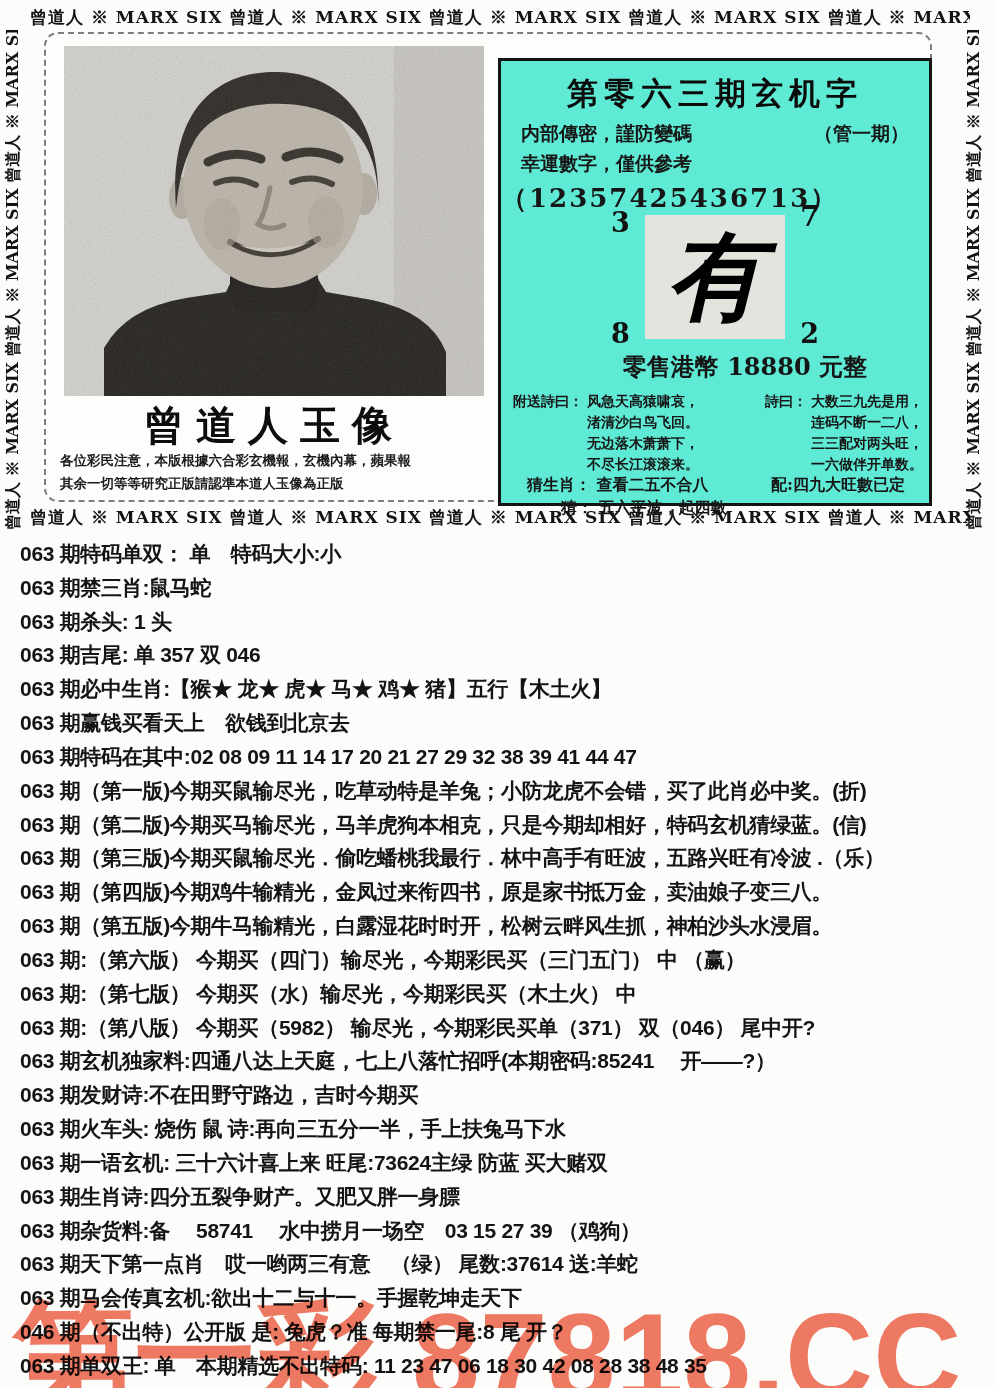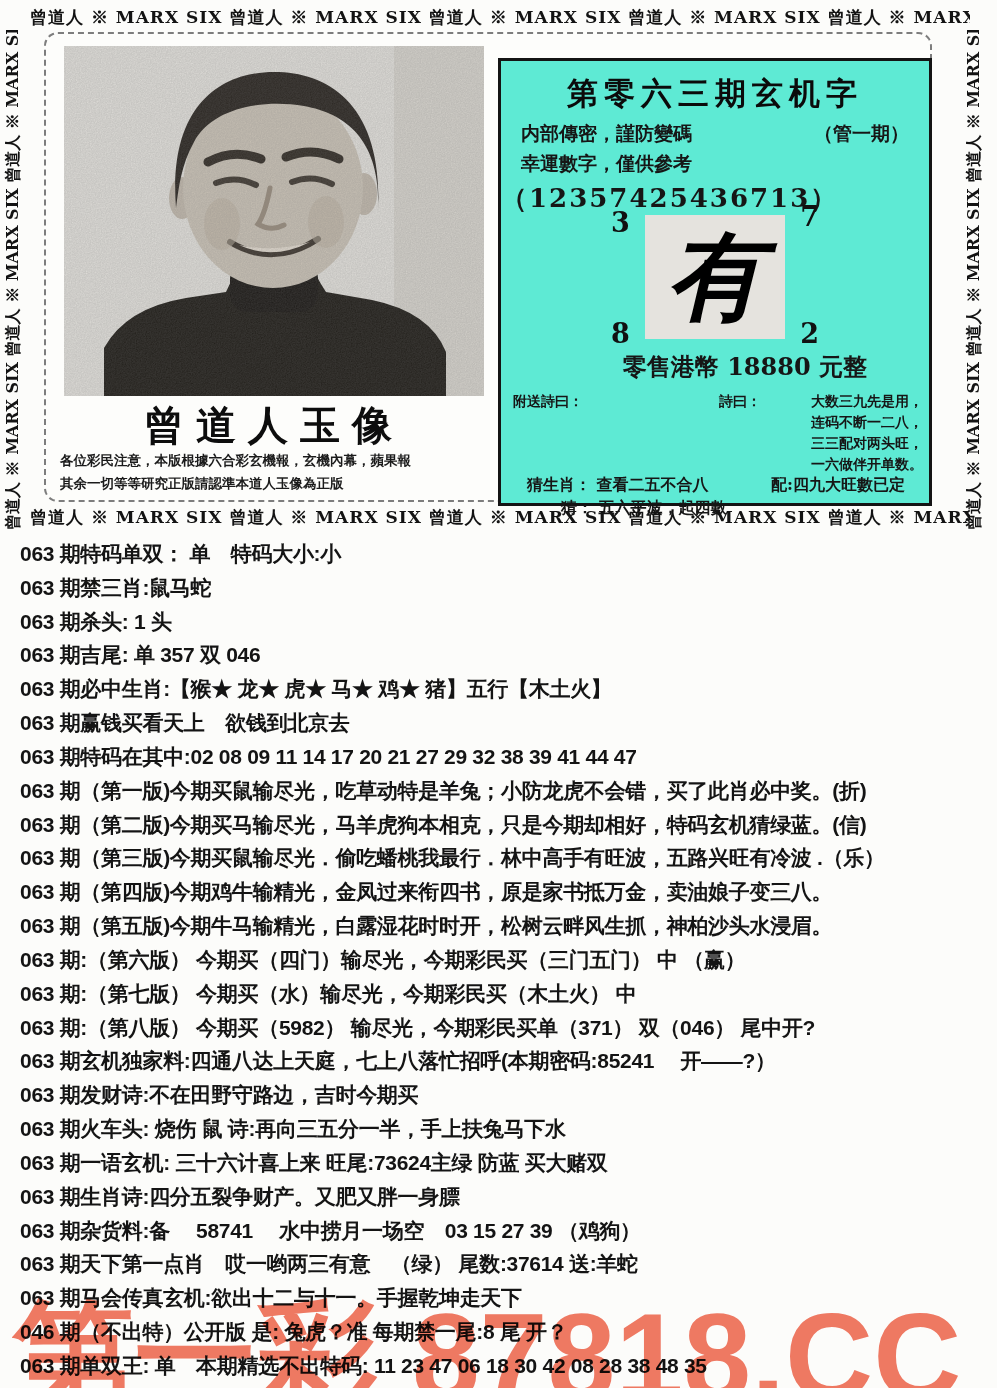--- a/index.html
+++ b/index.html
@@ -81,21 +81,21 @@
   .corner-num.bl { left:26px;  bottom:-8px; }
   .corner-num.br { right:26px; bottom:-8px; }
   .panel-price {
     position:absolute; top:290px; left:0; width:100%; text-align:right;
     padding-right:62px; font:700 24px "DejaVu Serif", serif; white-space:nowrap;
   }
   .poems {
     position:absolute; top:330px; left:12px; right:6px;
     display:flex; justify-content:space-between;
   }
-  .poem { display:flex; font:700 14px "DejaVu Serif", serif; line-height:20px; white-space:nowrap;gap:46px; }
+  .poem { display:flex; font:700 14px "DejaVu Serif", serif; line-height:20px; white-space:nowrap; }
   .poem .label { margin-right:4px; }
   .poem .lines div { margin-bottom:1px; }
   .guess-row {
     position:absolute; top:414px; left:26px; right:24px;
     display:flex; justify-content:space-between;
     font:700 16px "DejaVu Serif", serif; white-space:nowrap;
   }
   .guess-last {
     position:absolute; top:437px; left:60px;
     font:700 16px "DejaVu Serif", serif; white-space:nowrap;
@@ -186,20 +186,26 @@
       <div class="big-char">有</div>
       <div class="corner-num bl">8</div>
       <div class="corner-num br">2</div>
     </div>
 
     <div class="panel-price">零售港幣 18880 元整</div>
 
     <div class="poems">
       <div class="poem">
         <span class="label">附送詩曰：</span>
+        <div class="lines">
+          <div>风急天高猿啸哀，</div>
+          <div>渚清沙白鸟飞回。</div>
+          <div>无边落木萧萧下，</div>
+          <div>不尽长江滚滚来。</div>
+        </div>
       </div>
       <div class="poem">
         <span class="label">詩曰：</span>
         <div class="lines">
           <div>大数三九先是用，</div>
           <div>连码不断一二八，</div>
           <div>三三配对两头旺，</div>
           <div>一六做伴开单数。</div>
         </div>
       </div>

